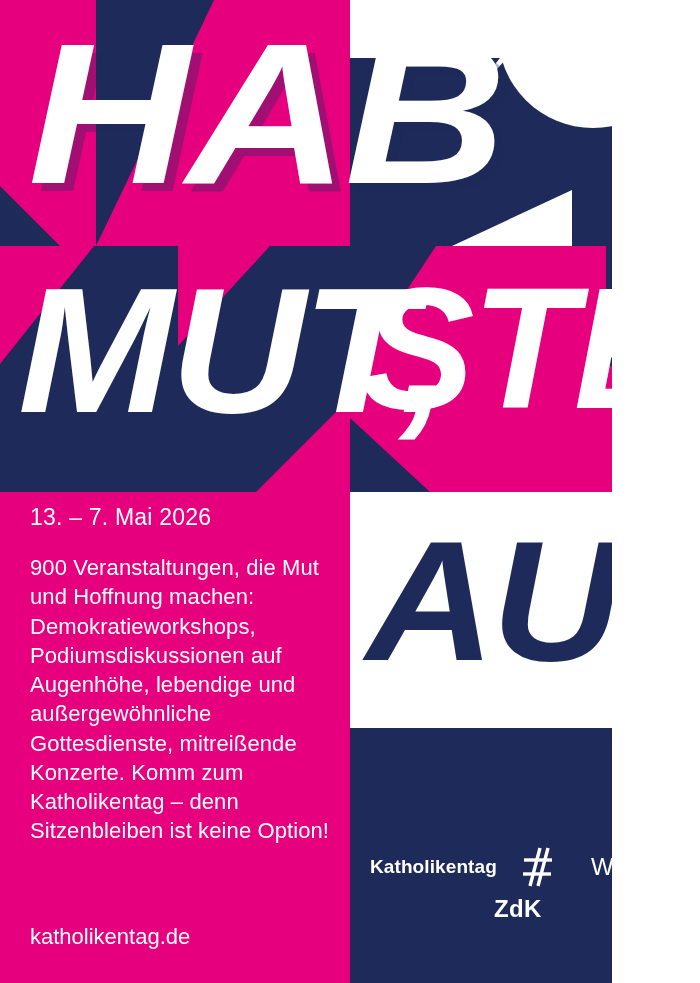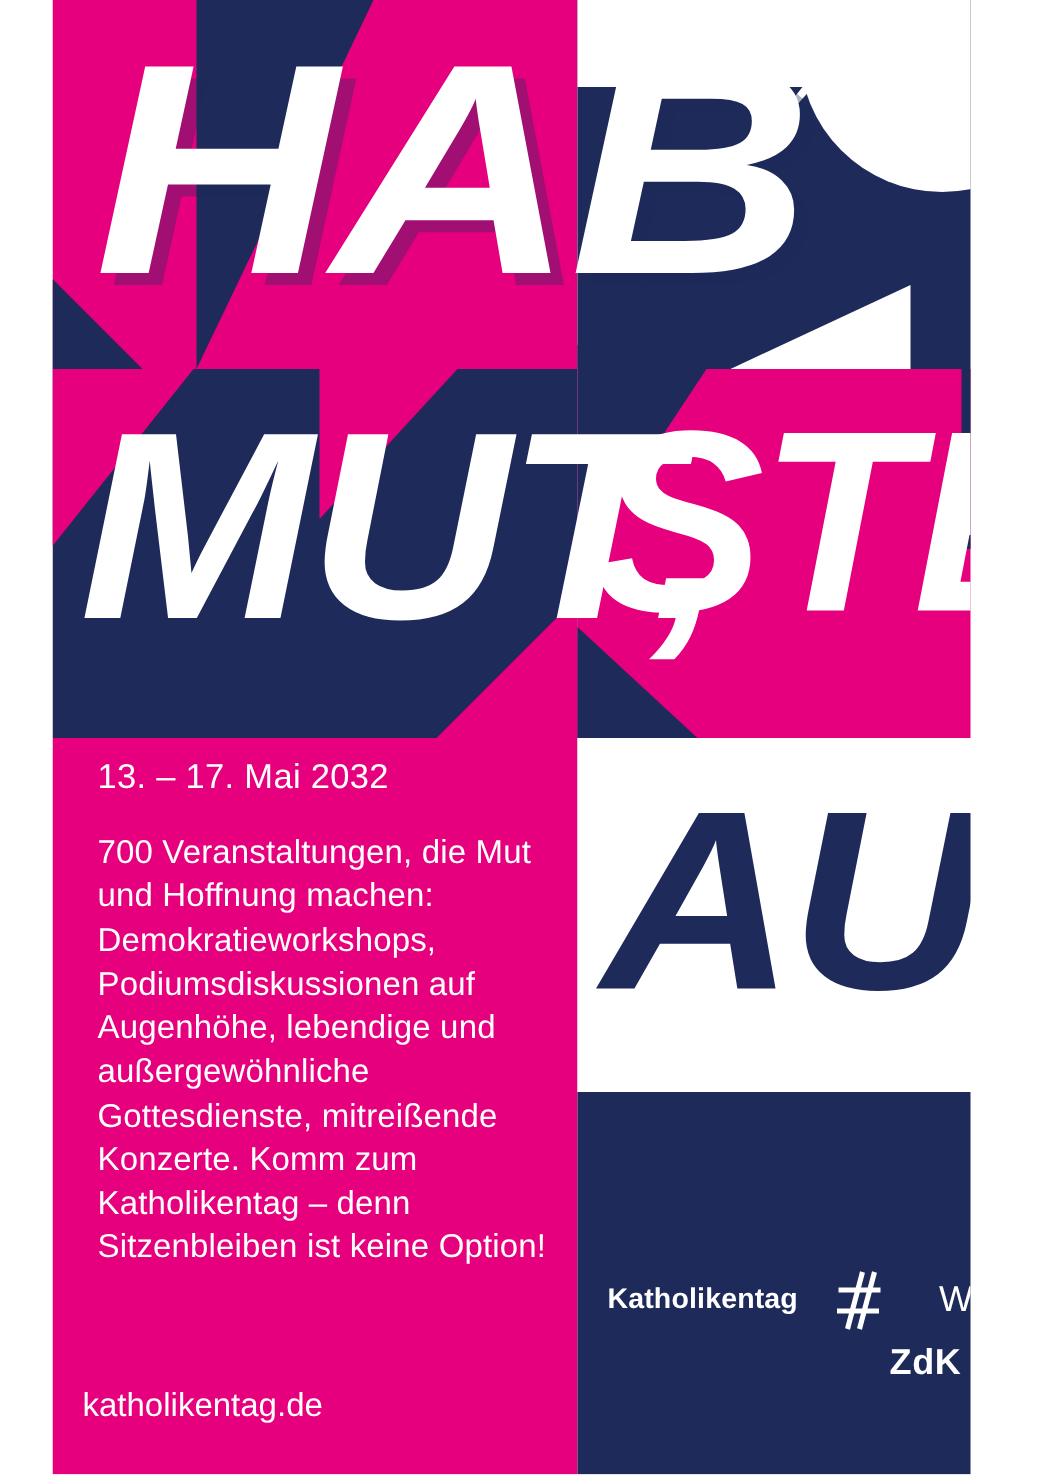--- a/index.html
+++ b/index.html
@@ -9,21 +9,20 @@
   }
   body {
     font-family: "Liberation Sans", sans-serif;
   }
   .poster {
     position: relative;
     width: 612px;
     height: 983px;
     overflow: hidden;
     background: #ffffff;
-    margin-left: 35px;
   }
 
   
   .bg-block {
     position: absolute;
   }
   .q-tl { left: 0;   top: 0;   width: 350px; height: 246px; background: #E6007E; }
   .q-tr { left: 350px; top: 0; width: 350px; height: 246px; background: #1E2A5A; }
   .q-ml { left: 0;   top: 246px; width: 350px; height: 246px; background: #1E2A5A; }
   .q-mr { left: 350px; top: 246px; width: 350px; height: 246px; background: #E6007E; }
@@ -165,35 +164,34 @@
     letter-spacing: 0.2px;
   }
   .info .body {
     font-size: 22px;
     line-height: 1.33;
     margin: 0;
     letter-spacing: 0.1px;
   }
   .url {
     position: absolute;
-    left: 20px;
+    left: 30px;
     top: 924px;
     font-size: 22px;
     color: #ffffff;
   }
 
   
   .logo {
     position: absolute;
     left: 370px;
     top: 845px;
     width: 300px;
     height: 110px;
     color: #ffffff;
-    text-align: center;
   }
   .logo-row {
     display: flex;
     align-items: center;
     height: 44px;
   }
   .logo-katholikentag {
     font-size: 19px;
     font-weight: bold;
     letter-spacing: 0.1px;
@@ -250,22 +248,22 @@
   <div class="deco-mr-1"></div>
   <div class="deco-mr-2"></div>
   <div class="deco-mr-3"></div>
 
   <div class="word w-hab">HAB</div>
   <div class="word w-mut">MUT,</div>
   <div class="word w-steh">STEH</div>
   <div class="word w-auf">AUF!</div>
 
   <div class="info">
-    <p class="dates">13. – 17. Mai 2032</p>
-    <p class="body">700 Veranstaltungen, die Mut und Hoffnung machen: Demokratieworkshops, Podiumsdiskussionen auf Augenhöhe, lebendige und außergewöhnliche Gottesdienste, mitreißende Konzerte. Komm zum Katholikentag – denn Sitzenbleiben ist keine Option!</p>
+    <p class="dates">13. – 7. Mai 2026</p>
+    <p class="body">900 Veranstaltungen, die Mut und Hoffnung machen: Demokratieworkshops, Podiumsdiskussionen auf Augenhöhe, lebendige und außergewöhnliche Gottesdienste, mitreißende Konzerte. Komm zum Katholikentag – denn Sitzenbleiben ist keine Option!</p>
   </div>
 
   <div class="url">katholikentag.de</div>
 
   <div class="logo">
     <div class="logo-row">
       <span class="logo-katholikentag">Katholikentag</span>
       <span class="logo-rule"></span>
       <span class="logo-mark">
         <svg width="34" height="44" viewBox="0 0 34 44" aria-hidden="true">

